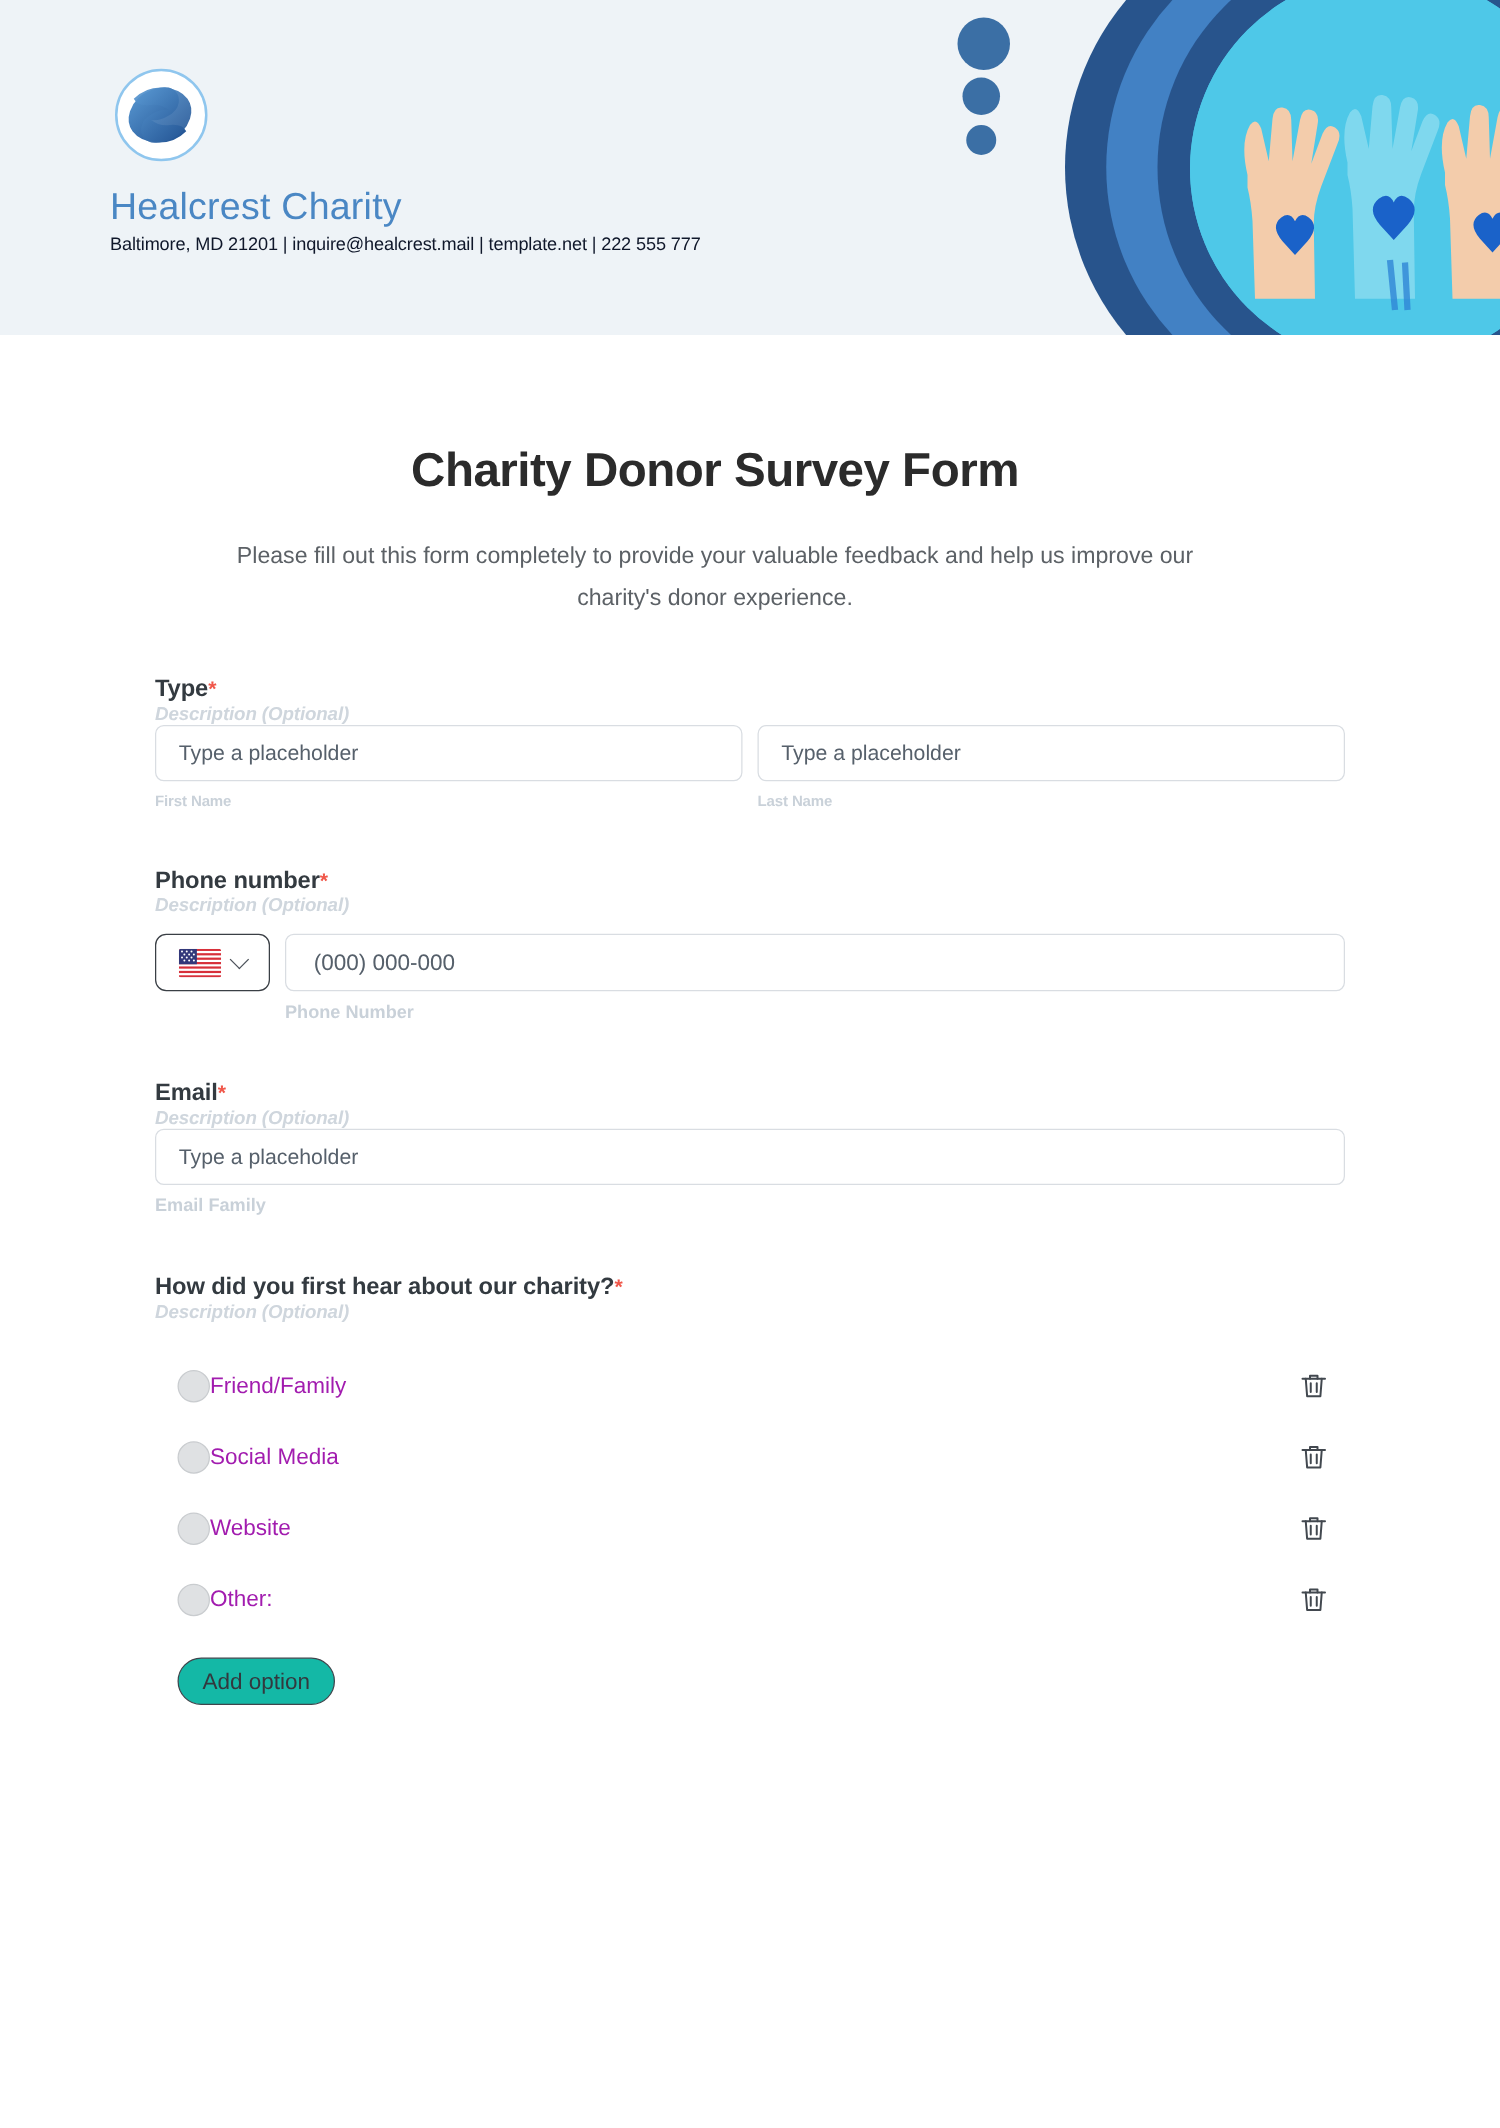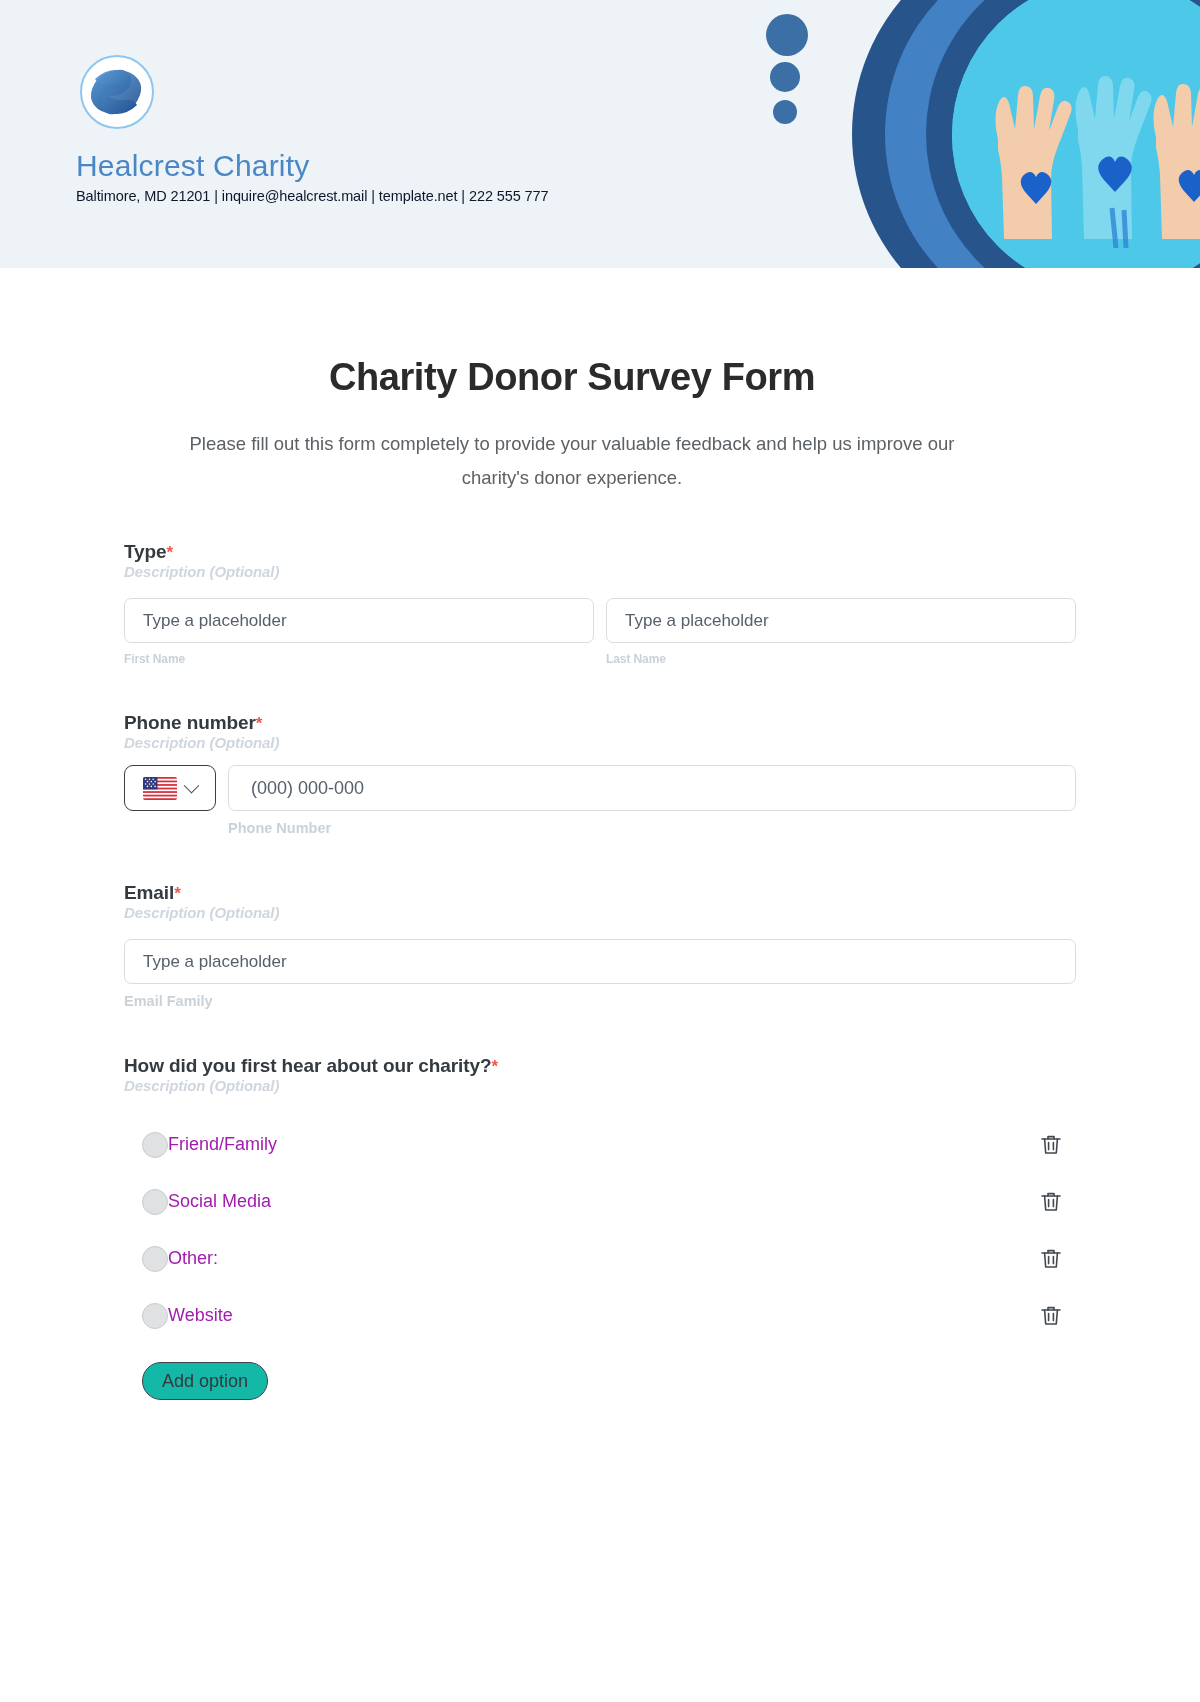--- a/index.html
+++ b/index.html
@@ -16,21 +16,21 @@
   .header {
     position: relative;
     width: 1200px;
     height: 268px;
     background: #eef3f7;
     overflow: hidden;
   }
 
   .brand {
     position: absolute;
-    left: 76px;
+    left: 88px;
     top: 55px;
     width: 620px;
   }
 
   .logo-circle {
     width: 74px;
     height: 74px;
     border-radius: 50%;
     border: 2px solid #8fc6ee;
     background: #ffffff;
@@ -161,21 +161,21 @@
 
   .field-desc {
     margin-top: 0;
     font-size: 15px;
     font-style: italic;
     font-weight: bold;
     color: #cfd6dd;
     letter-spacing: -0.1px;
   }
 
-  .input-row { display: flex; gap: 12px; margin-top: 18px; }
+  .input-row { display: flex; gap: 12px; margin-top: 0; }
 
   .txt-input {
     flex: 1;
     height: 45px;
     border: 1px solid #d9dde2;
     border-radius: 7px;
     background: #ffffff;
     padding: 0 18px;
     font-family: "Liberation Sans", sans-serif;
     font-size: 17px;
@@ -460,43 +460,43 @@
               <path d="M4 7 h18"></path>
               <path d="M10 7 V4.6 h6 V7"></path>
               <path d="M6.6 7 l1.1 14 h10.6 l1.1 -14"></path>
               <path d="M10.6 10.6 v7 M15.4 10.6 v7"></path>
             </svg>
           </span>
         </div>
 
         <div class="option-row">
           <span class="radio"></span>
+          <span class="option-label">Website</span>
+          <span class="trash">
+            <svg width="26" height="26" viewBox="0 0 26 26" fill="none" stroke="#42484f" stroke-width="1.6" stroke-linecap="round" stroke-linejoin="round">
+              <path d="M4 7 h18"></path>
+              <path d="M10 7 V4.6 h6 V7"></path>
+              <path d="M6.6 7 l1.1 14 h10.6 l1.1 -14"></path>
+              <path d="M10.6 10.6 v7 M15.4 10.6 v7"></path>
+            </svg>
+          </span>
+        </div>
+
+        <div class="option-row">
+          <span class="radio"></span>
           <span class="option-label">Other:</span>
           <span class="trash">
             <svg width="26" height="26" viewBox="0 0 26 26" fill="none" stroke="#42484f" stroke-width="1.6" stroke-linecap="round" stroke-linejoin="round">
               <path d="M4 7 h18"></path>
               <path d="M10 7 V4.6 h6 V7"></path>
               <path d="M6.6 7 l1.1 14 h10.6 l1.1 -14"></path>
               <path d="M10.6 10.6 v7 M15.4 10.6 v7"></path>
             </svg>
           </span>
         </div>
 
-        <div class="option-row">
-          <span class="radio"></span>
-          <span class="option-label">Website</span>
-          <span class="trash">
-            <svg width="26" height="26" viewBox="0 0 26 26" fill="none" stroke="#42484f" stroke-width="1.6" stroke-linecap="round" stroke-linejoin="round">
-              <path d="M4 7 h18"></path>
-              <path d="M10 7 V4.6 h6 V7"></path>
-              <path d="M6.6 7 l1.1 14 h10.6 l1.1 -14"></path>
-              <path d="M10.6 10.6 v7 M15.4 10.6 v7"></path>
-            </svg>
-          </span>
-        </div>
-
       </div>
 
       <button class="add-option">Add option</button>
     </div>
 
   </div>
 </div>
 
 </body></html>

